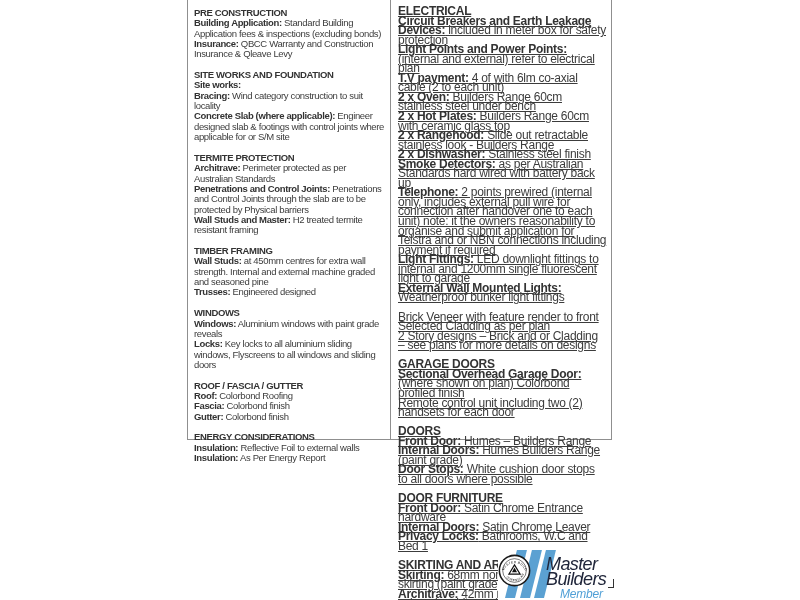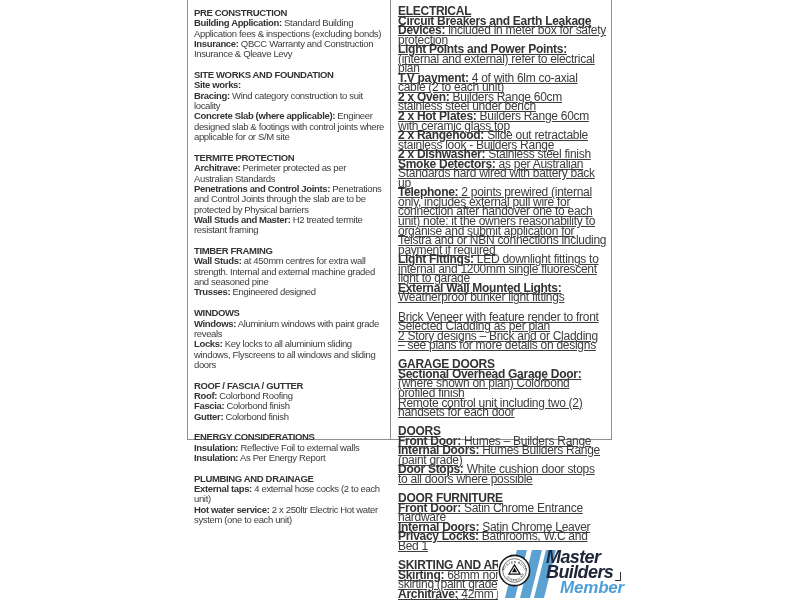--- a/index.html
+++ b/index.html
@@ -37,31 +37,31 @@
     position:absolute; left:498px; top:549px; width:144px; height:51px;
     background:#fff; z-index:5;
   }
   .stripes {
     position:absolute; left:7px; top:1px; height:48px; display:flex;
     transform:skewX(-14deg); transform-origin:bottom left;
   }
   .stripe { width:10px; height:48px; background:#5ba1d2; margin-right:4.5px; }
   .seal { position:absolute; left:0px; top:5px; width:33px; height:33px; }
   .logo-text {
-    position:absolute; left:48px; top:1px;
-    color:#20263a; font-weight:bold; font-style:italic;
+    position:absolute; left:48px; top:8px;
+    color:#20263a; font-weight:normal; font-style:italic;
     font-size:18px; line-height:15px; letter-spacing:-0.6px; white-space:nowrap;
   }
   .tm {
     display:inline-block; width:5px; height:8px;
     border-right:1px solid #333; border-bottom:1px solid #333;
     margin-left:2px; position:relative; top:3px;
   }
   .member {
-    color:#4f9fd6; font-size:17px; line-height:13px;
+    color:#4f9fd6; font-size:12px; line-height:13px;
     margin-top:1px; margin-left:14px; letter-spacing:-0.2px;
   }
 </style>
 </head>
 <body>
 
 <div class="sheet">
   <div class="col col-left">
       <div class="section">
         <div class="sec-title">PRE CONSTRUCTION</div>
@@ -93,25 +93,20 @@
       <div class="section">
         <div class="sec-title">ROOF / FASCIA / GUTTER</div>
         <div class="item"><b>Roof:</b> Colorbond Roofing</div>
         <div class="item"><b>Fascia:</b> Colorbond finish</div>
         <div class="item"><b>Gutter:</b> Colorbond finish</div>
       </div>
       <div class="section">
         <div class="sec-title">ENERGY CONSIDERATIONS</div>
         <div class="item"><b>Insulation:</b> Reflective Foil to external walls</div>
         <div class="item"><b>Insulation:</b> As Per Energy Report</div>
-      </div>
-      <div class="section">
-        <div class="sec-title">PLUMBING AND DRAINAGE</div>
-        <div class="item"><b>External taps:</b> 4 external hose cocks (2 to each unit)</div>
-        <div class="item"><b>Hot water service:</b> 2 x 250ltr Electric Hot water system (one to each unit)</div>
       </div>
     </div>
   <div class="col col-right">
       <div class="section">
         <div class="sec-title">ELECTRICAL</div>
         <div class="item"><b>Circuit Breakers and Earth Leakage Devices:</b> included in meter box for safety protection</div>
         <div class="item"><b>Light Points and Power Points:</b> (internal and external) refer to electrical plan</div>
         <div class="item"><b>T.V payment:</b> 4 of with 6lm co-axial cable (2 to each unit)</div>
         <div class="item"><b>2 x Oven:</b> Builders Range 60cm stainless steel under bench</div>
         <div class="item"><b>2 x Hot Plates:</b> Builders Range 60cm with ceramic glass top</div>

